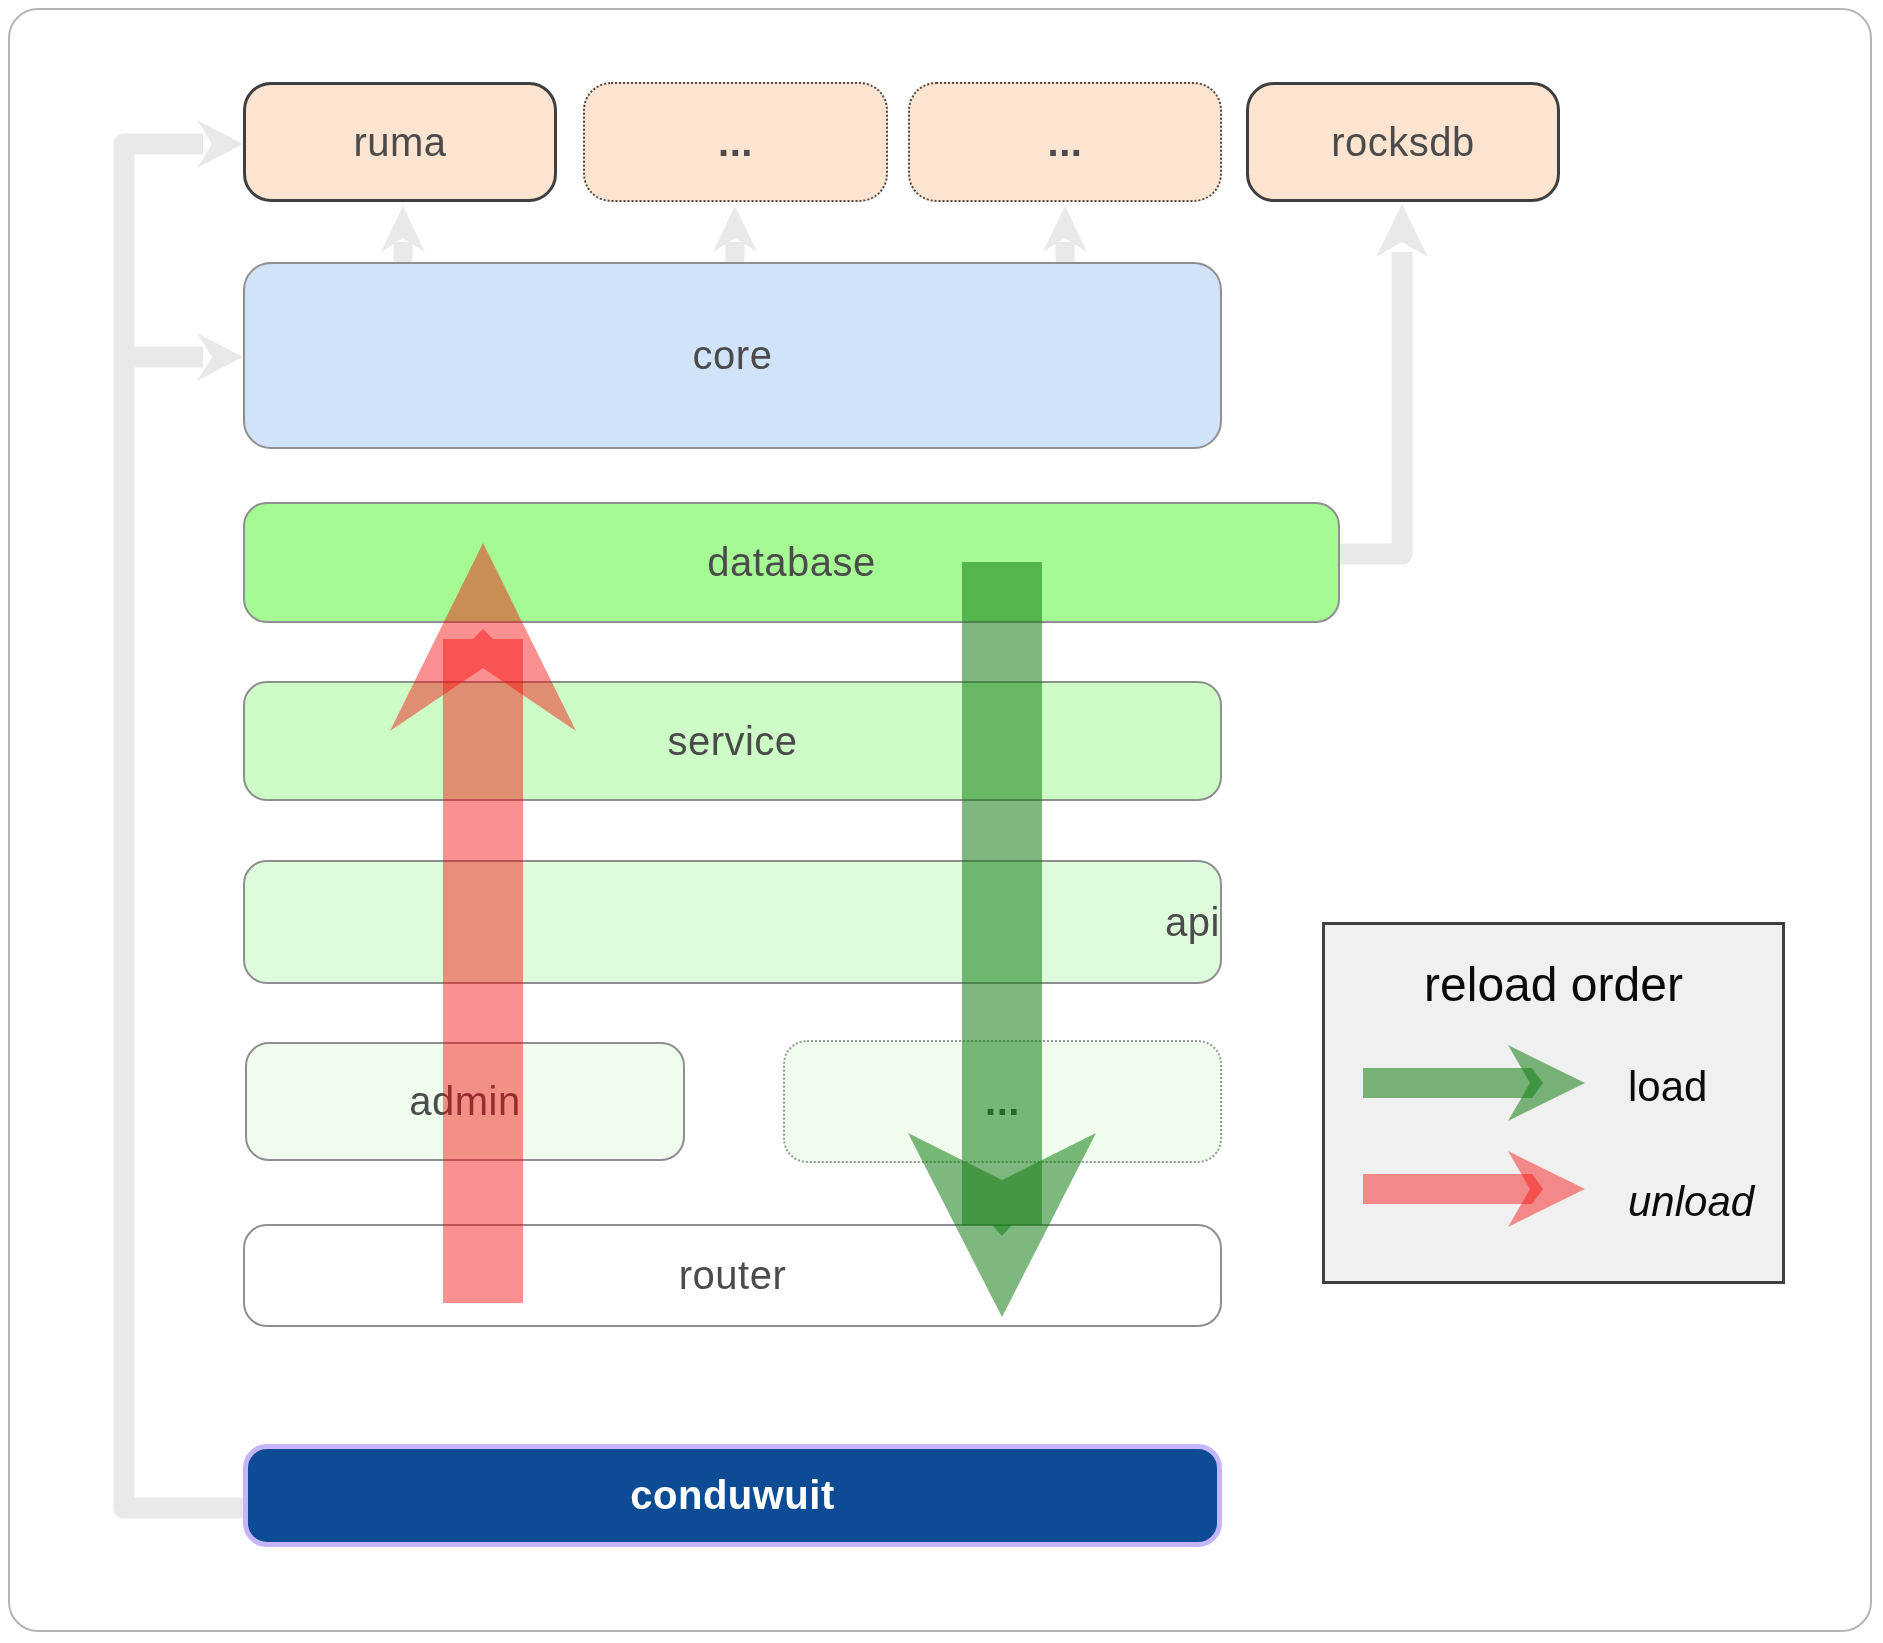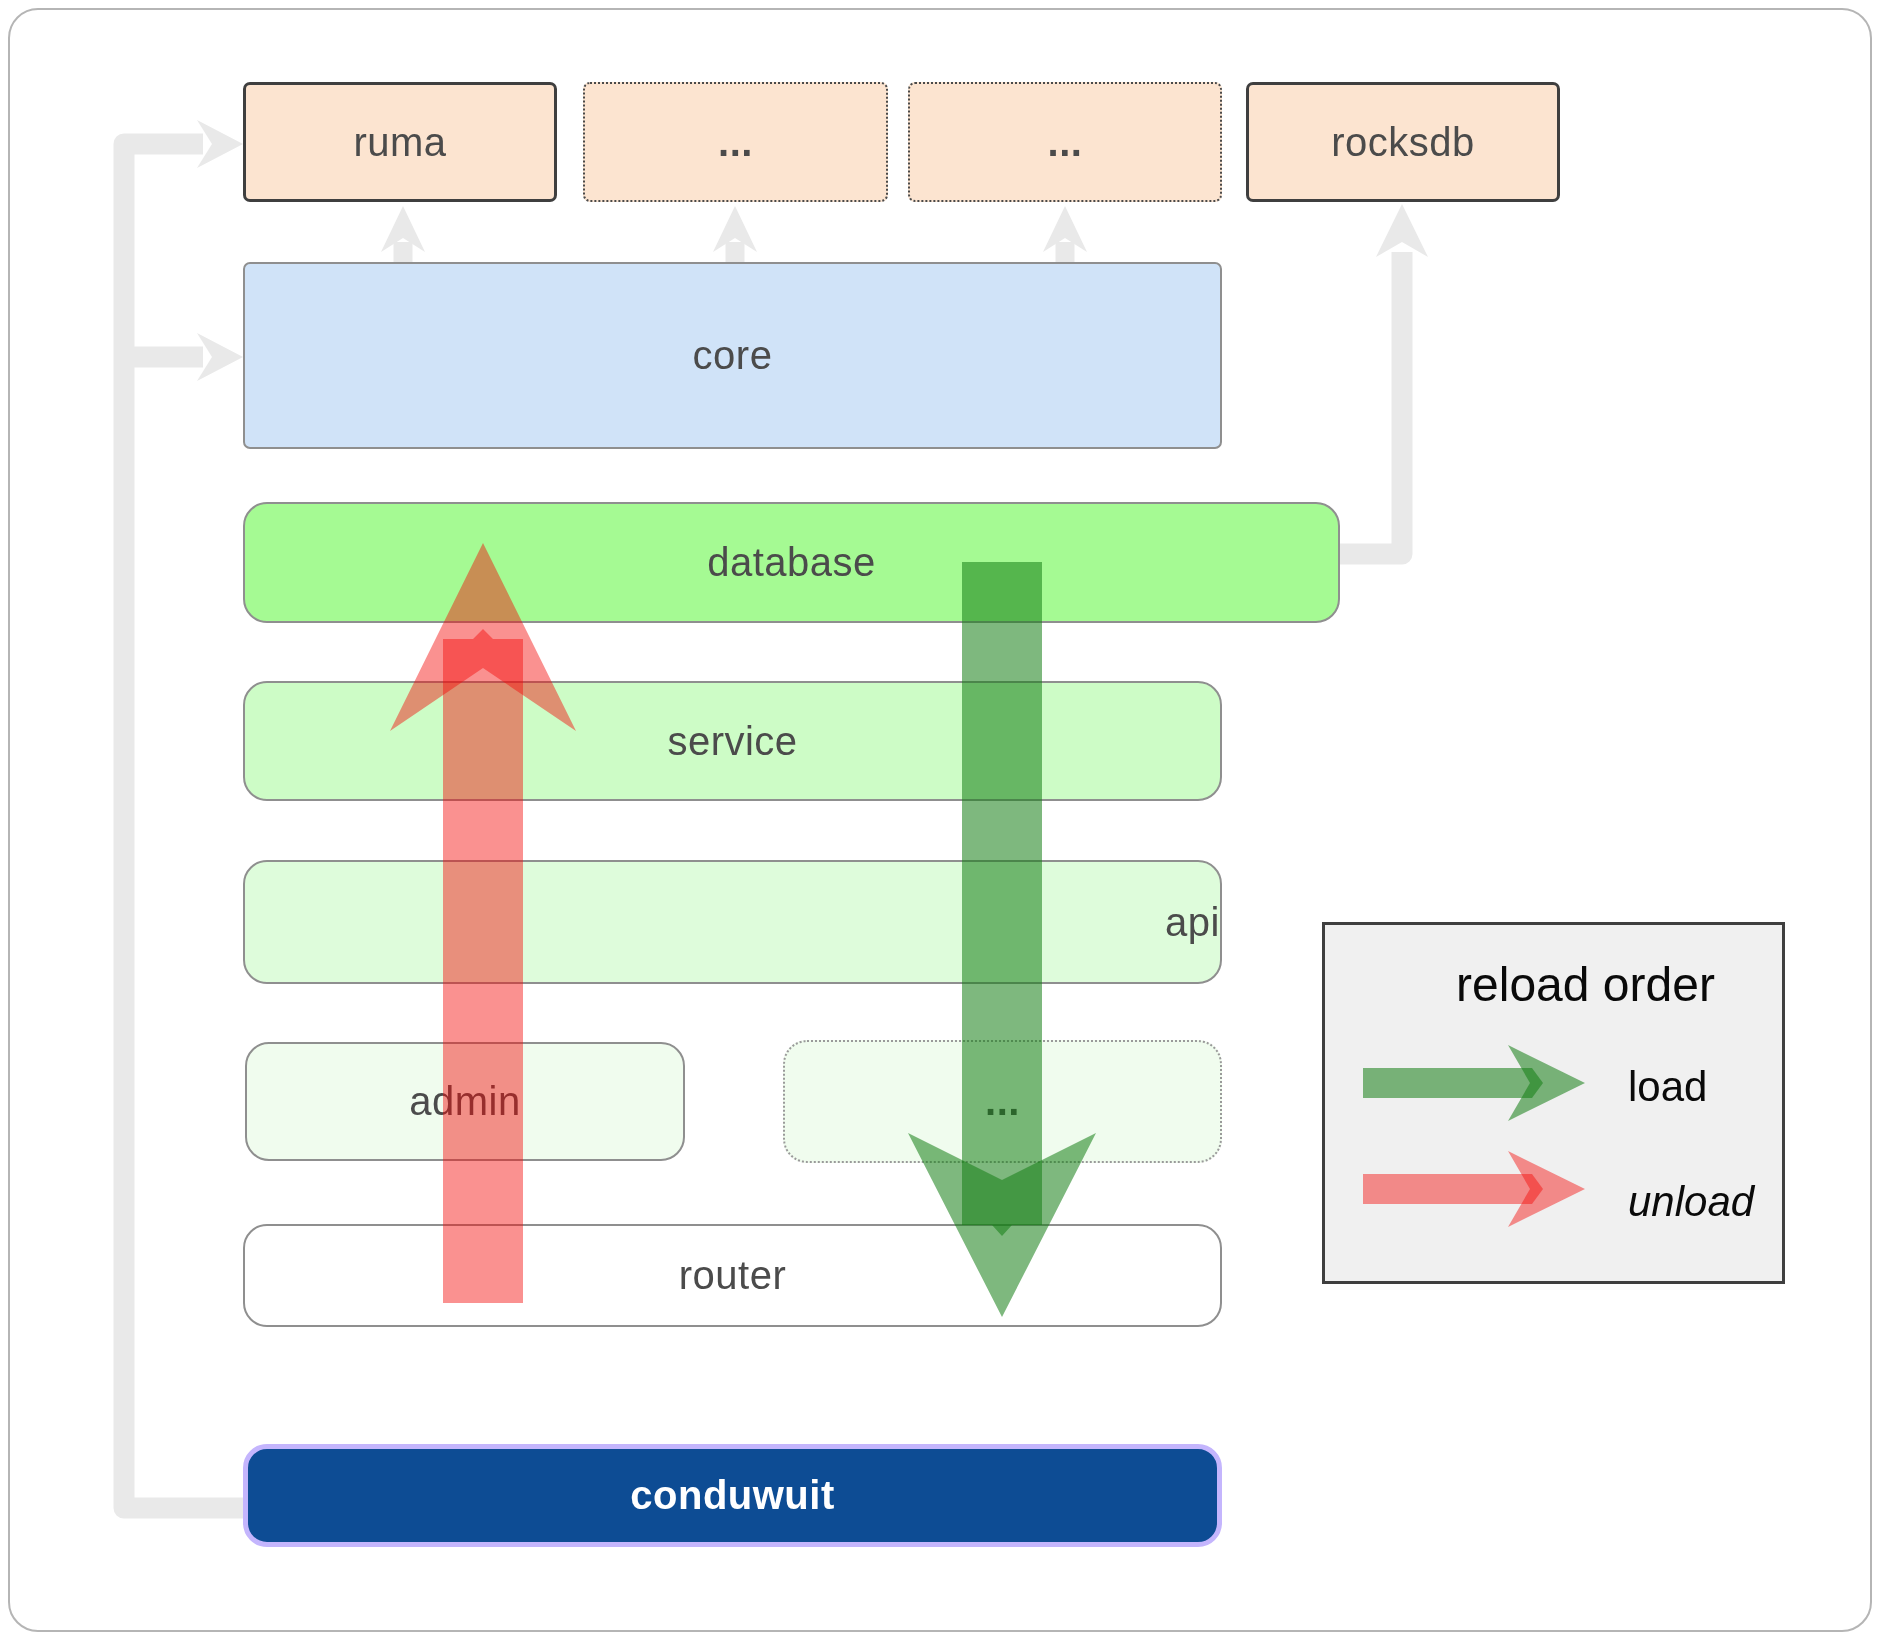--- a/index.html
+++ b/index.html
@@ -14,21 +14,21 @@
   }
   svg.layer { position:absolute; left:0; top:0; pointer-events:none; }
   #connector-layer { z-index:1; }
   #flow-layer { z-index:3; }
   .node {
     position:absolute; box-sizing:border-box; z-index:2;
     display:flex; align-items:center; justify-content:center;
     font-size:40px; color:#4b4b4b; letter-spacing:0.5px;
   }
   .r24 { border-radius:24px; }
-  .r28 { border-radius:7px; }
+  .r28 { border-radius:28px; }
   
   .node.ruma     { left:243px; top:82px;  width:314px; height:120px; background:var(--peach,#fce4d0); border:3px solid #3f3f3f; }
   .node.dots1    { left:583px; top:82px;  width:305px; height:120px; background:var(--peach,#fce4d0); border:2px dotted #4a4a4a; font-weight:bold; }
   .node.dots2    { left:908px; top:82px;  width:314px; height:120px; background:var(--peach,#fce4d0); border:2px dotted #4a4a4a; font-weight:bold; }
   .node.rocksdb  { left:1246px; top:82px; width:314px; height:120px; background:var(--peach,#fce4d0); border:3px solid #3f3f3f; }
   
   .node.core     { left:243px; top:262px; width:979px; height:187px; background:var(--blue,#d0e3f8);  border:2px solid #8f8f8f; }
   .node.database { left:243px; top:502px; width:1097px; height:121px; background:var(--green-bright,#a5fa93); border:2px solid #8f8f8f; }
   .node.service  { left:243px; top:681px; width:979px; height:120px; background:var(--green-light,#cdfcc6); border:2px solid #8f8f8f; }
   .node.api      { left:243px; top:860px; width:979px; height:124px; background:var(--green-lighter,#defcdb); border:2px solid #8f8f8f;justify-content:flex-end; }
@@ -37,21 +37,21 @@
   .node.router   { left:243px; top:1224px; width:979px; height:103px; background:#ffffff; border:2px solid #8f8f8f; }
   .node.conduwuit{ left:243px; top:1444px; width:979px; height:103px; background:var(--navy,#0d4c94); border:5px solid #c4b5fd;
                    color:#ffffff; font-weight:bold; }
   
   .legend {
     position:absolute; left:1322px; top:922px; width:463px; height:362px;
     box-sizing:border-box; background:var(--legend-bg,#f0f0f0); border:3px solid #3f3f3f; z-index:2;
   }
   .legend-title {
     position:absolute; left:0; top:32px; width:100%; text-align:center;
-    font-size:48px; color:#0a0a0a;padding-left:32px;
+    font-size:48px; color:#0a0a0a;
   }
   .legend-label { position:absolute; font-size:42px; color:#0a0a0a; }
   .legend-label.load   { left:303px; top:138px; }
   .legend-label.unload { left:303px; top:253px;font-style:italic; }
 </style>
 </head>
 <body>
 
 <div class="canvas">
   <div class="frame"></div>

